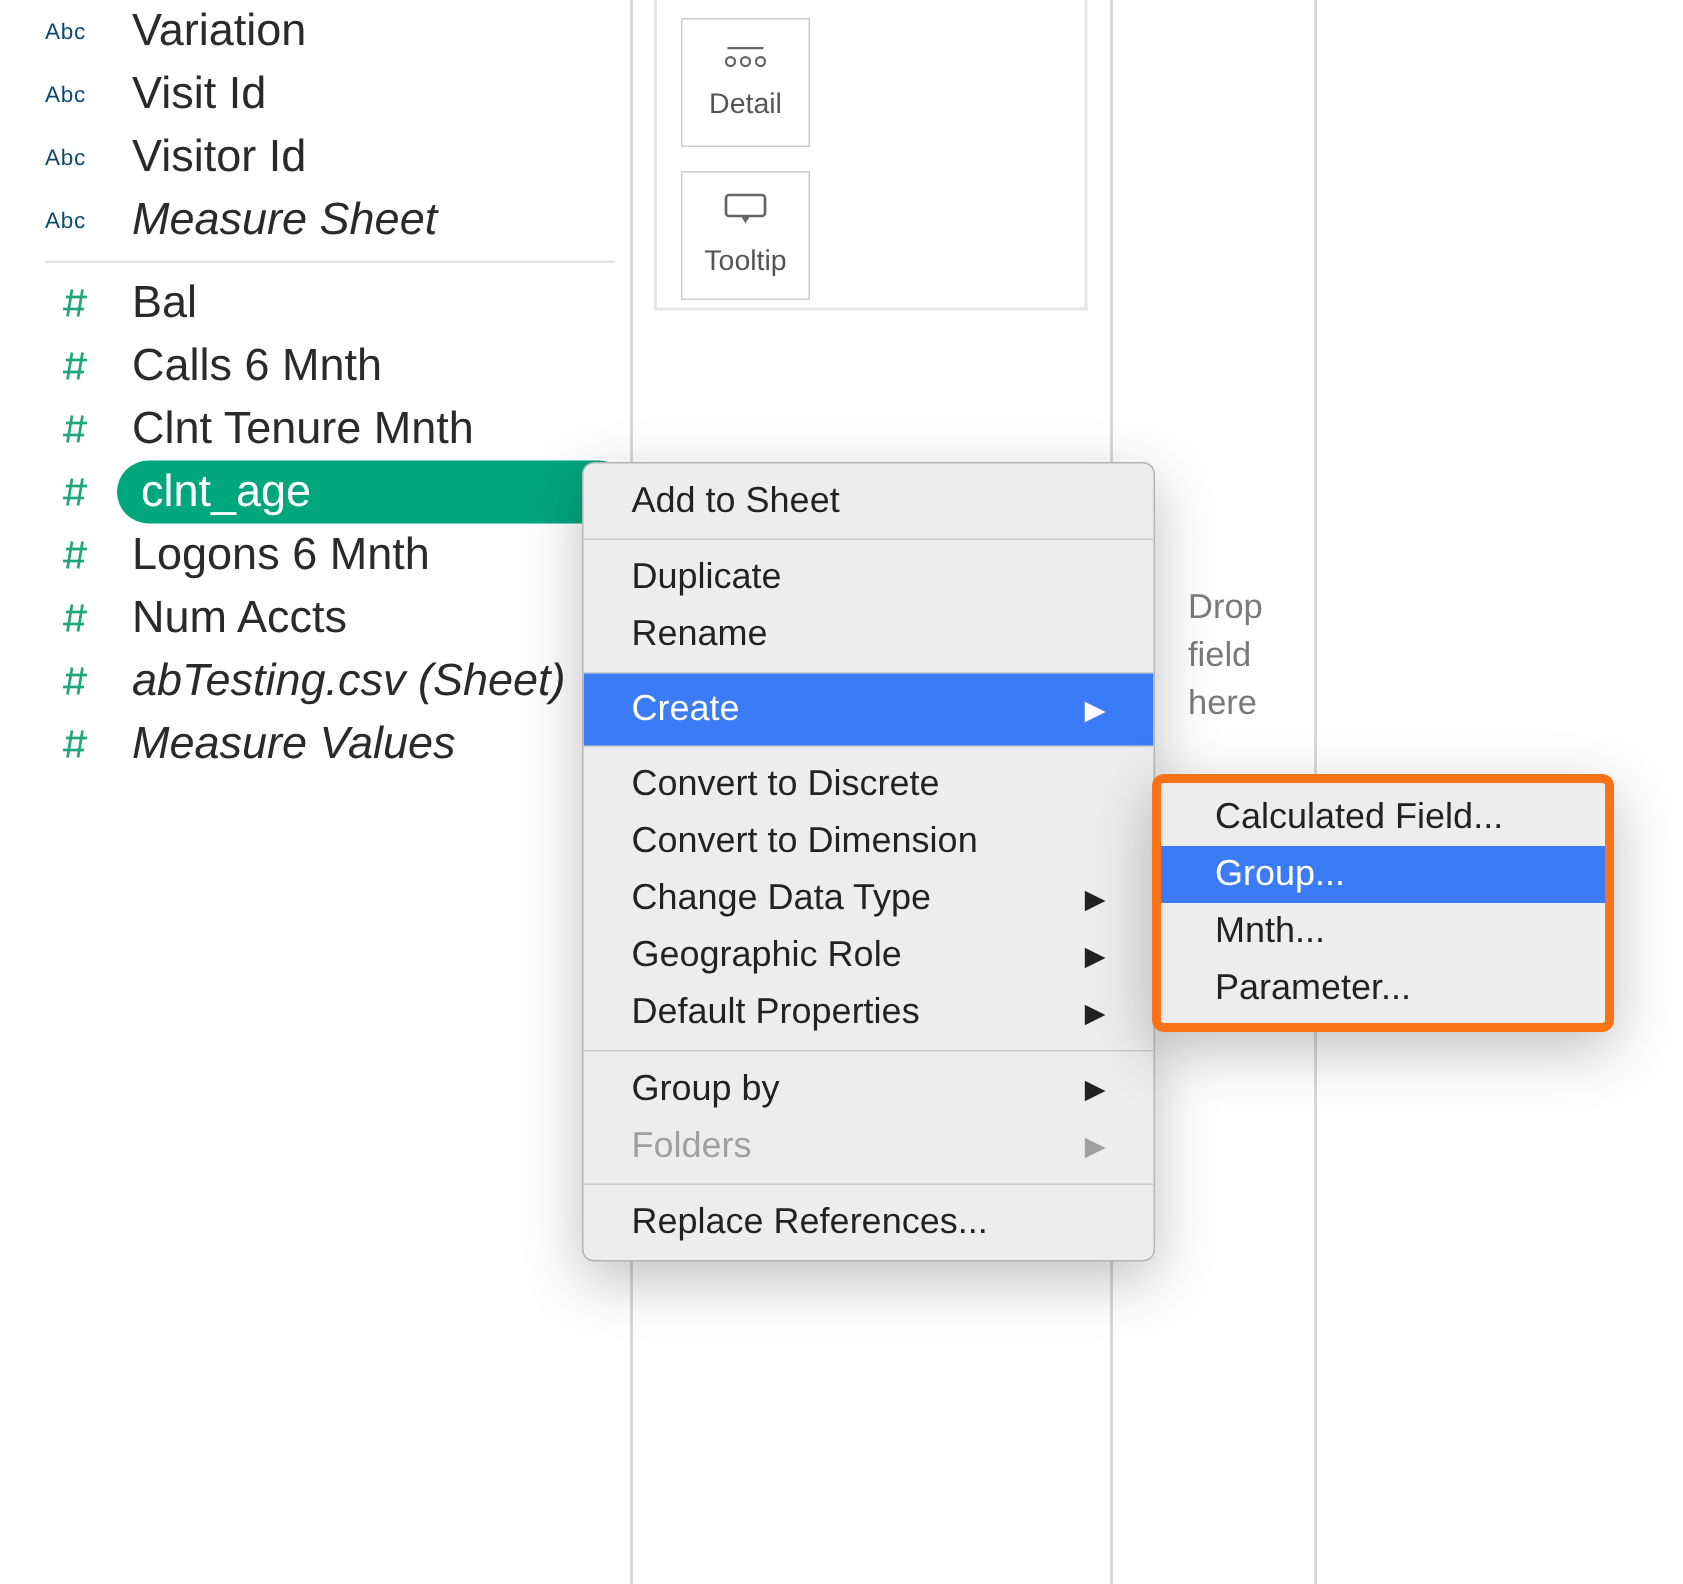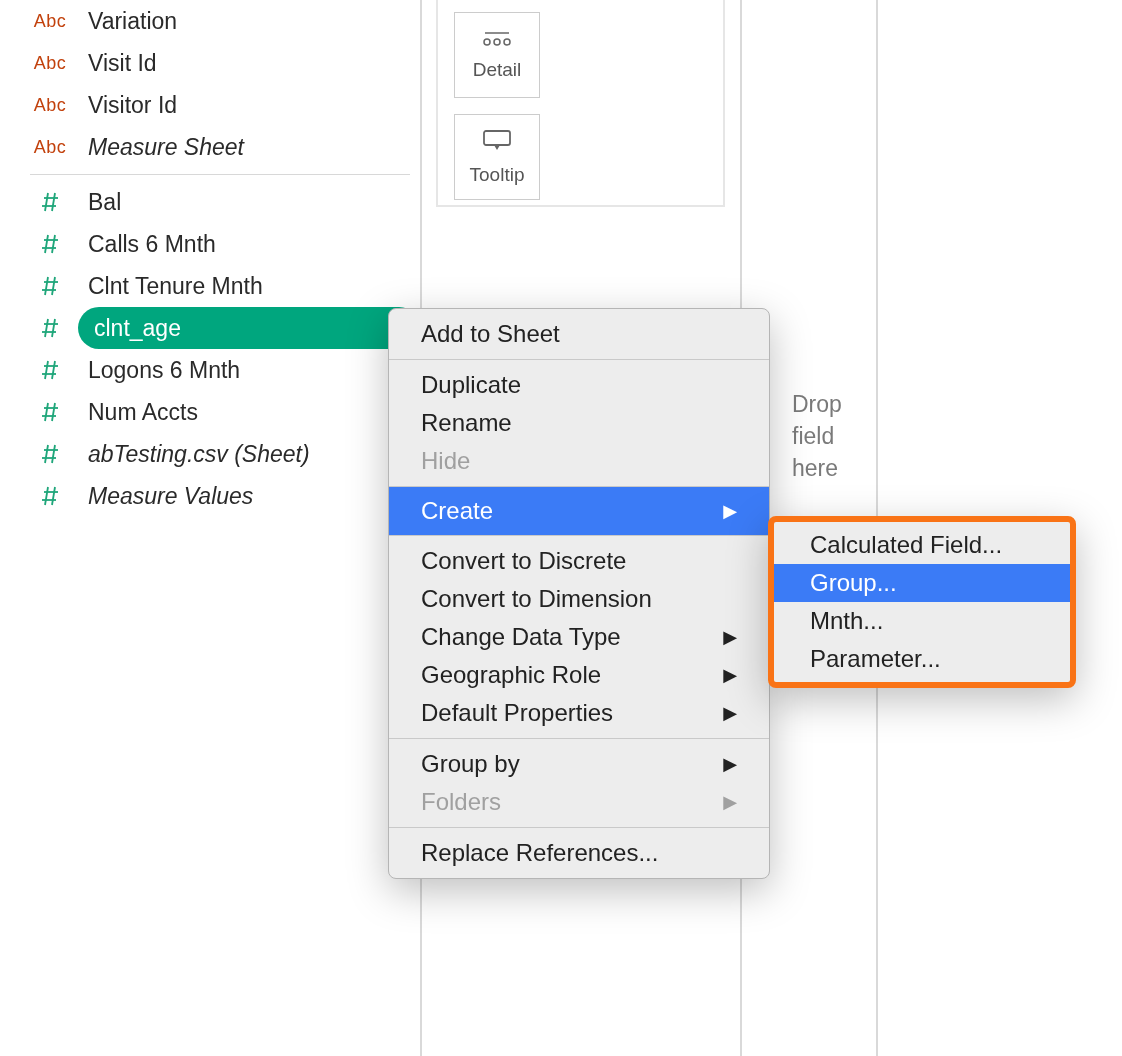--- a/index.html
+++ b/index.html
@@ -22,37 +22,36 @@
   }
 
   .field-row {
     display: flex;
     align-items: center;
     height: 42px;
     gap: 18px;
   }
 
   .abc-icon {
-    font-size: 18px;
-    color: #c2410c;
+    font-size: 15px;
+    color: #0c4a6e;
     font-weight: 500;
     width: 40px;
-    text-align: center;
     letter-spacing: 0.5px;
   }
 
   .hash-icon {
     color: #1fa67a;
     width: 40px;
     text-align: center;
   }
   .hash-icon svg { display: block; margin: 0 auto; }
 
   .field-label {
-    font-size: 23px;
+    font-size: 30px;
     color: #2a2a2a;
     white-space: nowrap;
     text-align: right;
   }
   .italic { font-style: italic; }
 
   .divider {
     border: none;
     border-top: 1px solid #d8d8d8;
     margin: 6px 0;
@@ -366,23 +365,20 @@
       <span>Add to Sheet</span>
     </div>
   </div>
   <div class="menu-section">
     <div class="menu-item">
       <span>Duplicate</span>
     </div>
     <div class="menu-item">
       <span>Rename</span>
     </div>
-    <div class="menu-item disabled">
-      <span>Hide</span>
-    </div>
   </div>
   <div class="menu-section" style="padding:0;">
     <div class="menu-item highlight" style="height:48px;">
       <span>Create</span>
       <span class="arrow">▶</span>
     </div>
   </div>
   <div class="menu-section">
     <div class="menu-item">
       <span>Convert to Discrete</span>

